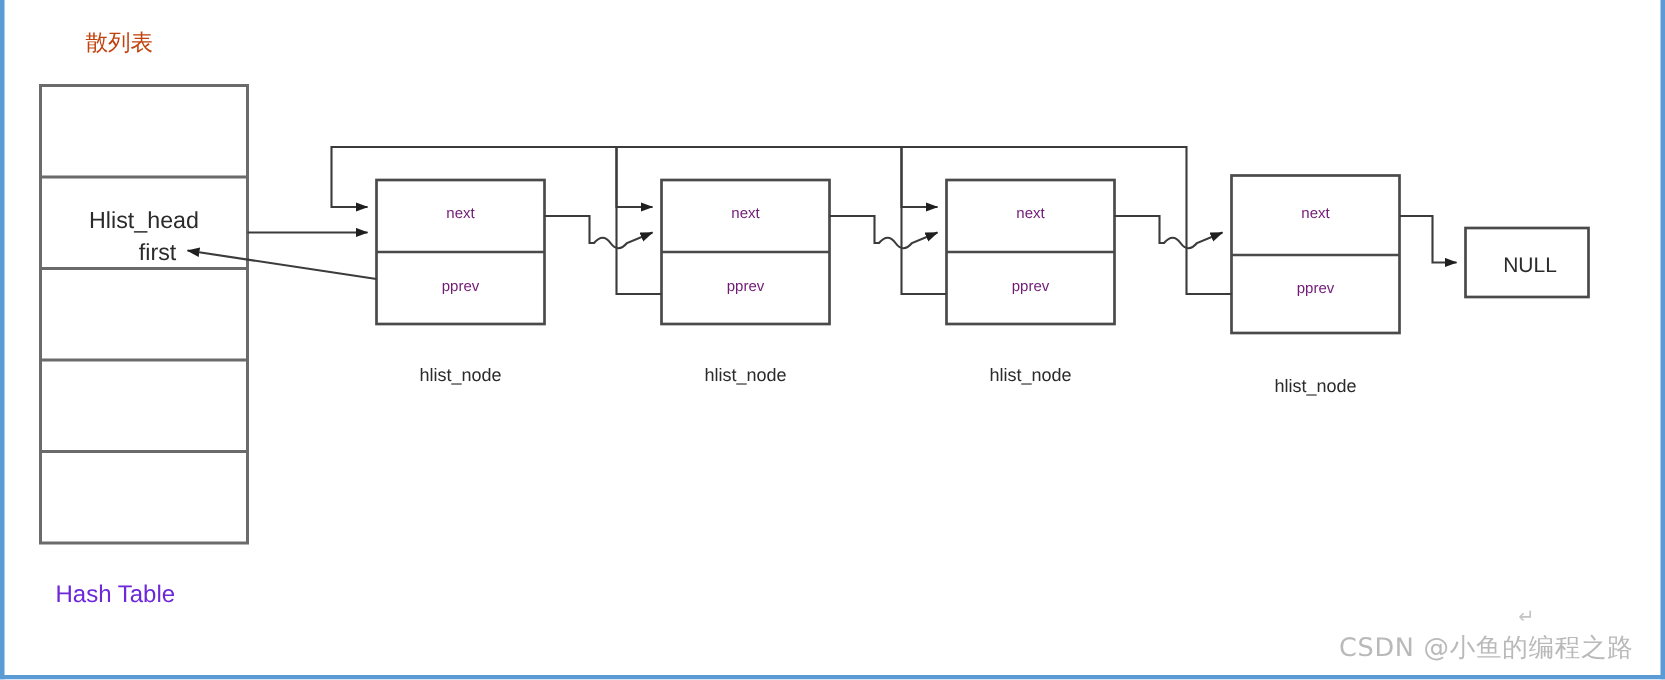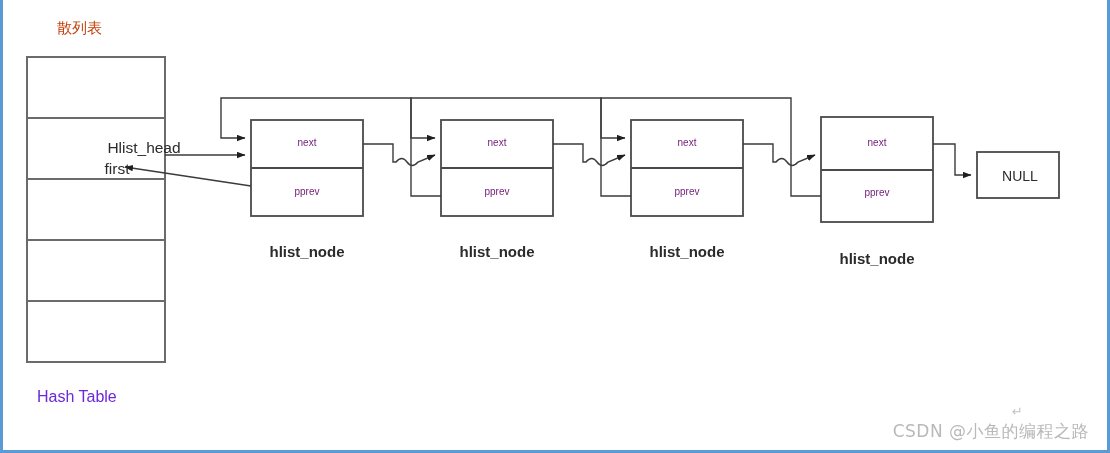--- a/index.html
+++ b/index.html
@@ -44,37 +44,36 @@
     left:34px; top:389px;
     color:#6d28d9;
   }
   .cell-text{
     position:absolute;
     font-size:15.5px;
     color:#2b2b2b;
     text-align:center;
     white-space:nowrap;
   }
-  .head-l1{ left:24px; top:139px; width:138px;margin-left:48px; }
-  .head-l2{ left:32px; top:160px; width:164px; }
+  .head-l1{ left:24px; top:139px; width:138px; }
+  .head-l2{ left:20px; top:160px; width:164px; }
 
   .node-field{
     position:absolute;
     font-size:10px;
     color:#701a75;
     text-align:center;
     white-space:nowrap;
   }
   .node-caption{
     position:absolute;
-    font-size:15px;
+    font-size:12px;
     color:#2b2b2b;
     text-align:center;
     white-space:nowrap;
-    font-weight:bold;
   }
   .null-text{
     position:absolute;
     font-size:14px;
     color:#2b2b2b;
     text-align:center;
     white-space:nowrap;
     left:974px; top:168px; width:86px;
   }
   .watermark{

